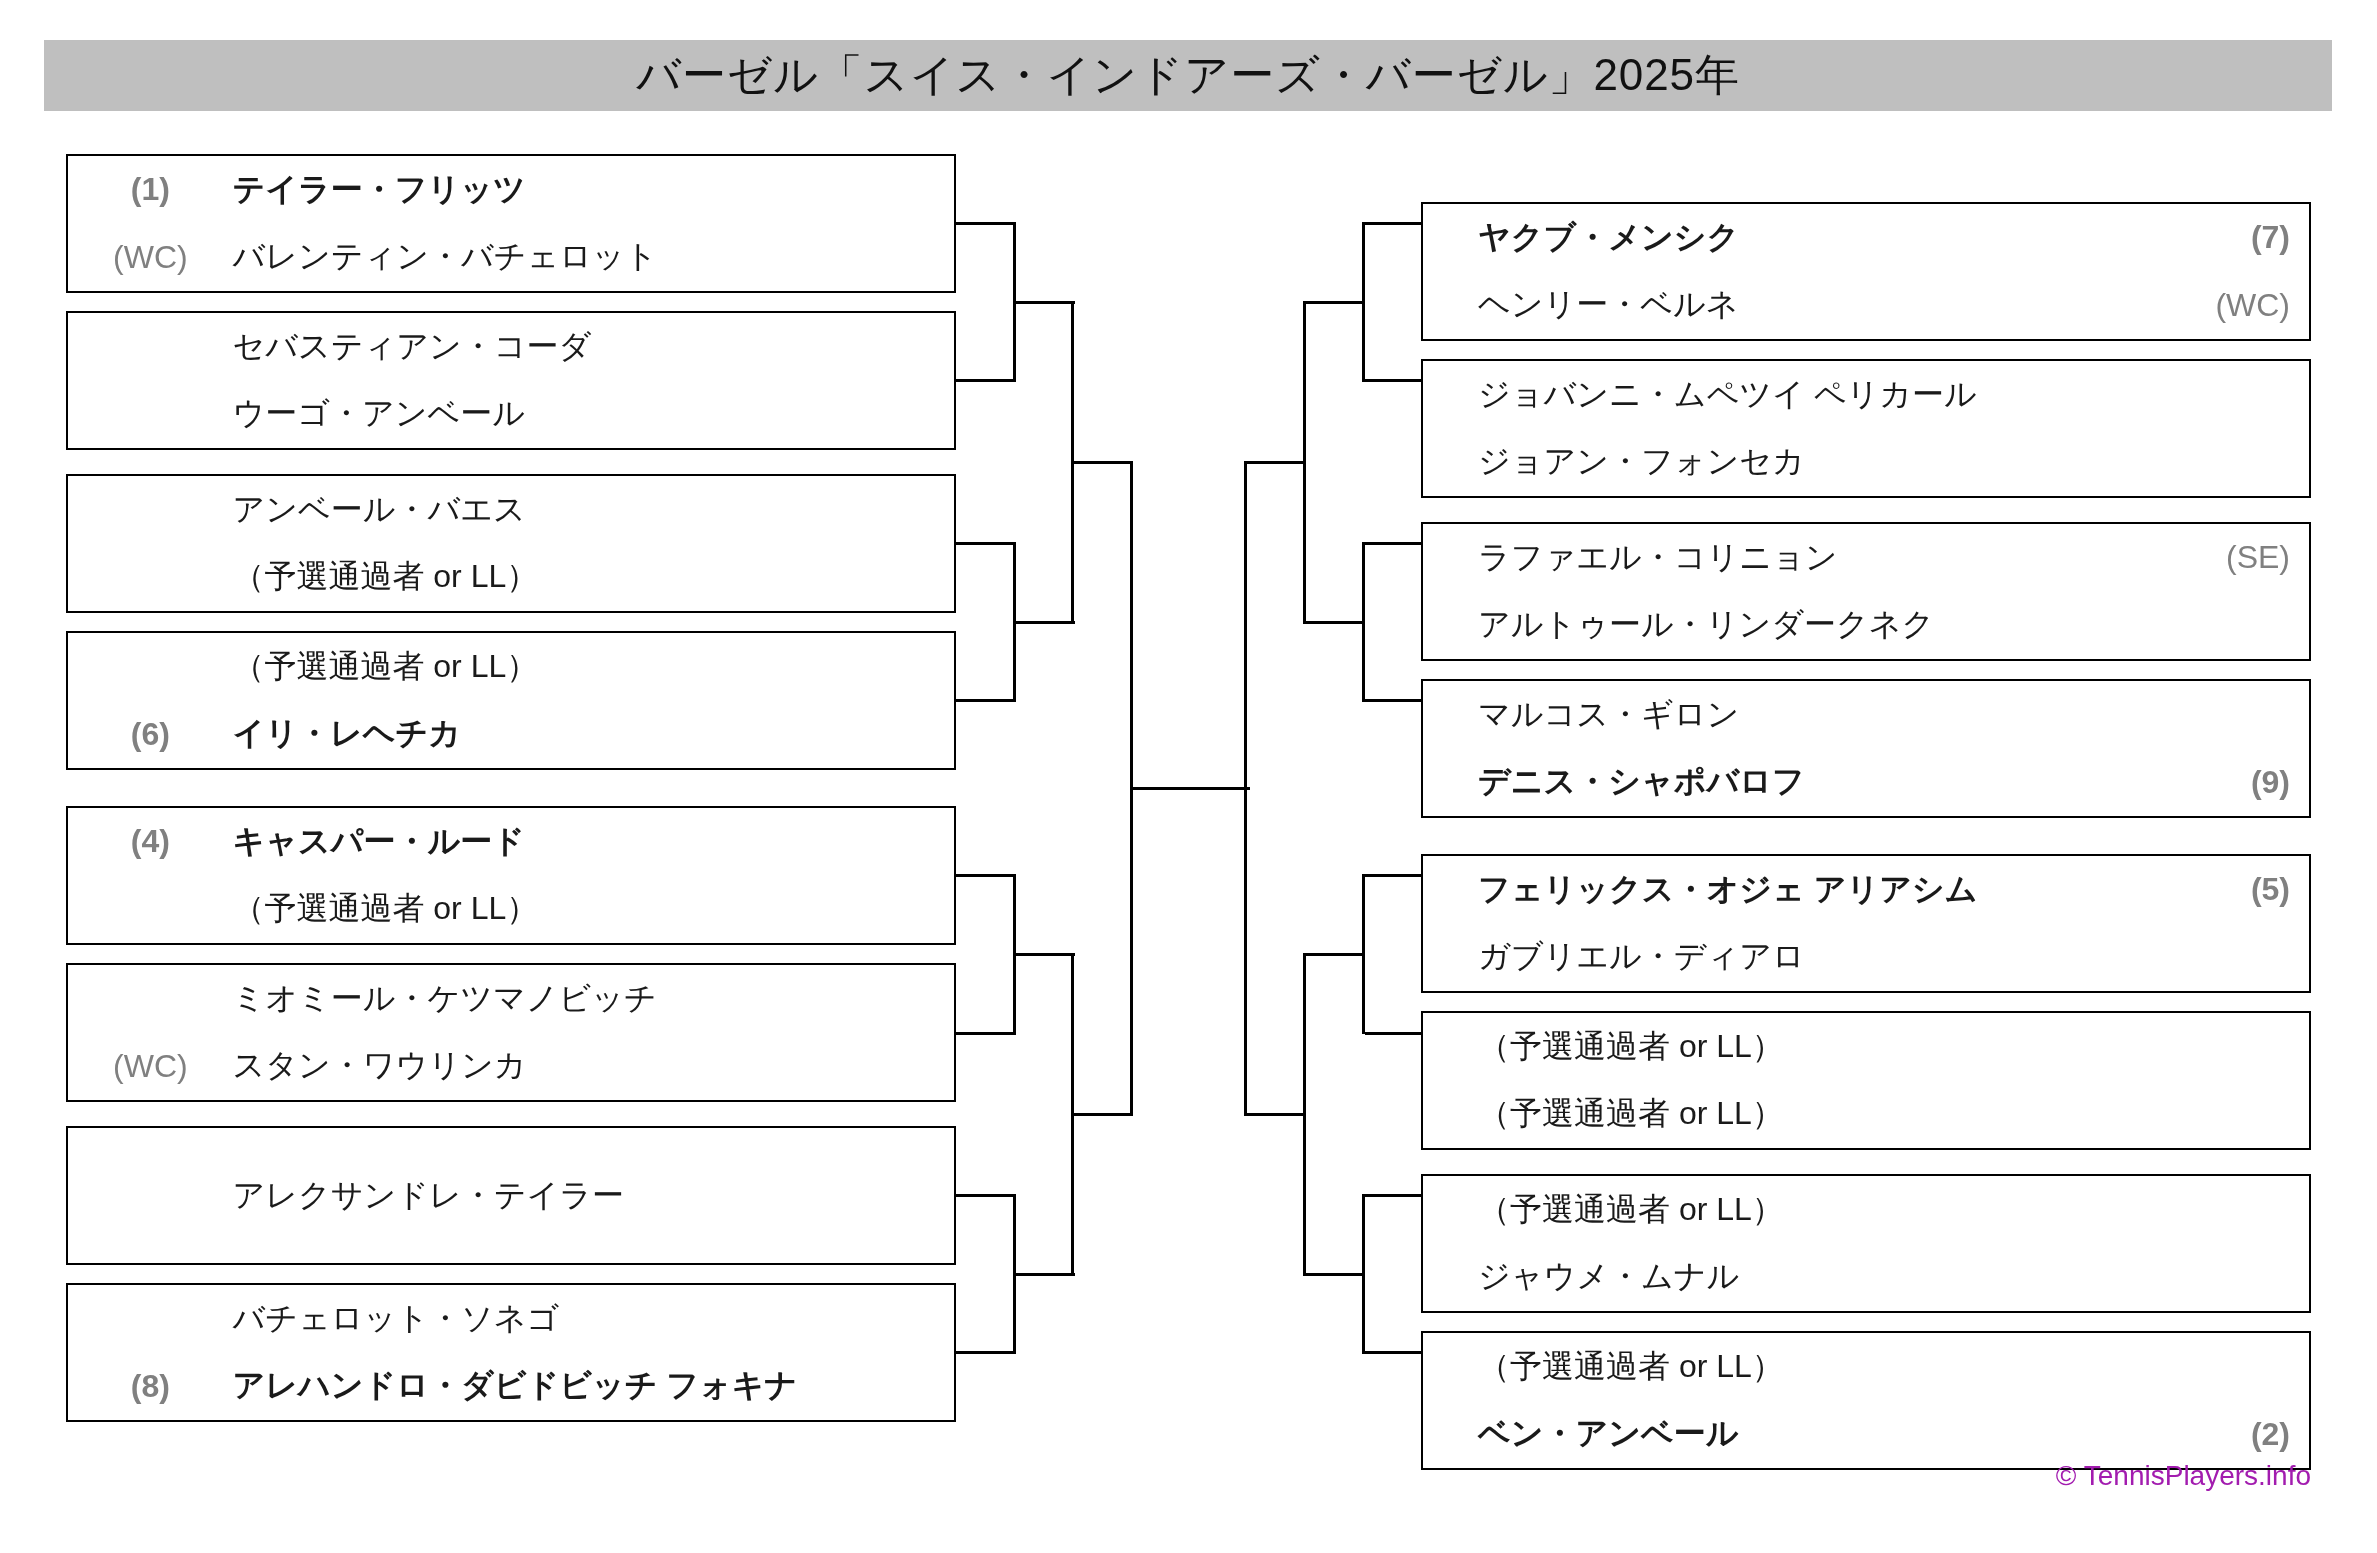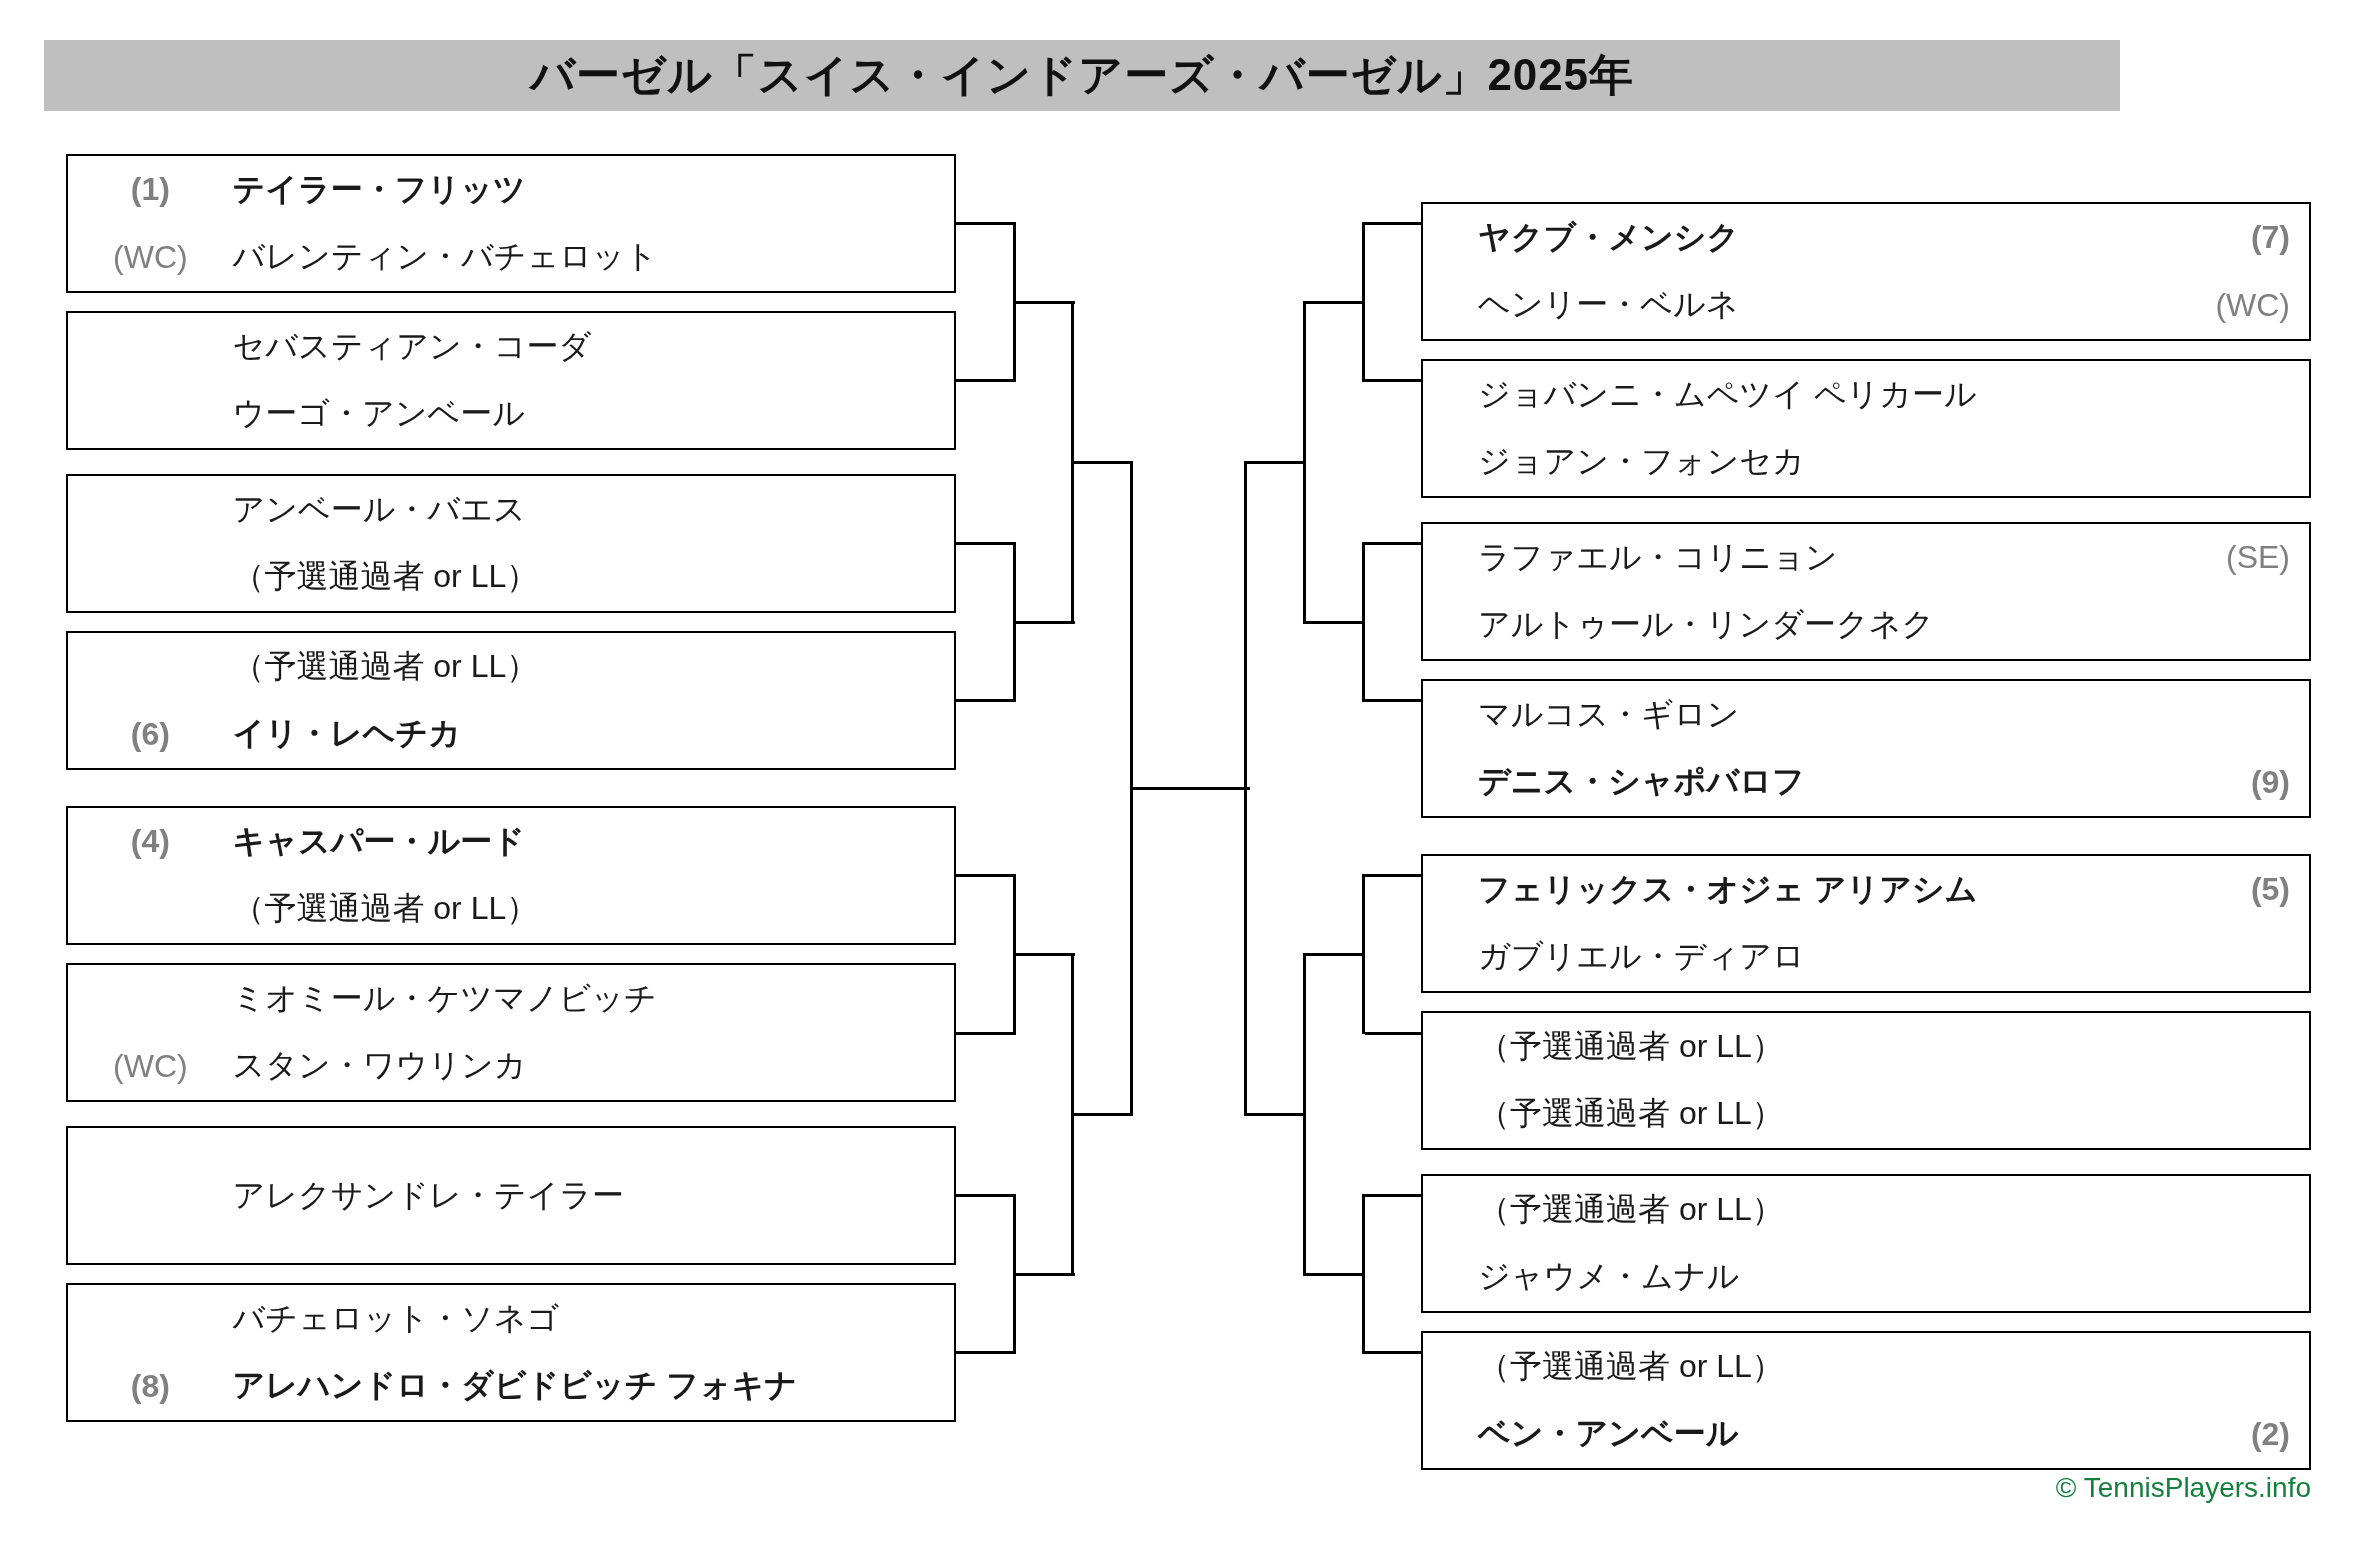--- a/index.html
+++ b/index.html
@@ -2,41 +2,41 @@
 <html style="font-size:15px"><head>
 <meta charset="utf-8">
 <style>
   html,body{margin:0;padding:0;}
   body{
     width:2377px;height:1554px;position:relative;background:#ffffff;
     font-family:"Liberation Sans","DejaVu Sans",sans-serif;
     color:#1a1a1a;overflow:hidden;
   }
   .titlebar{
-    position:absolute;left:44px;top:40px;width:2076px;height:71px;
+    position:absolute;left:44px;top:40px;width:2288px;height:71px;
     background:#bfbfbf;display:flex;align-items:center;justify-content:center;
-    font-size:44px;font-weight:700;color:#111111;letter-spacing:0.9px;
+    font-size:44px;font-weight:400;color:#111111;letter-spacing:0.9px;
   }
   .box{
     position:absolute;width:890px;height:139px;border:2.8px solid #000000;
     background:#ffffff;box-sizing:border-box;display:flex;flex-direction:column;
   }
   .box.left{left:66px;}
   .box.right{left:1421px;margin-top:48px;}
   .row{flex:1;display:flex;align-items:center;font-size:32px;white-space:nowrap;}
   .box.left .row{padding-left:11.4px;}
   .box.left .tag{flex:none;width:142px;text-align:center;color:#808080;}
   .box.left .name{margin-left:11px;}
   .box.right .row{padding-left:55px;padding-right:19px;}
   .box.right .name{flex:1;}
   .box.right .tag{flex:none;width:142px;text-align:right;color:#808080;}
   .bold{font-weight:700;}
   .line{position:absolute;background:#000000;}
   .copyright{
-    position:absolute;right:66px;top:1460px;font-size:28px;color:#15803d;margin-top:12px;
+    position:absolute;right:66px;top:1460px;font-size:28px;color:#a21caf;
   }
 </style>
 </head>
 <body>
 
 <div class="titlebar">バーゼル「スイス・インドアーズ・バーゼル」2025年</div>
 
 <div class="box left" style="top:154px">
   <div class="row">
     <span class="tag bold">(1)</span>

